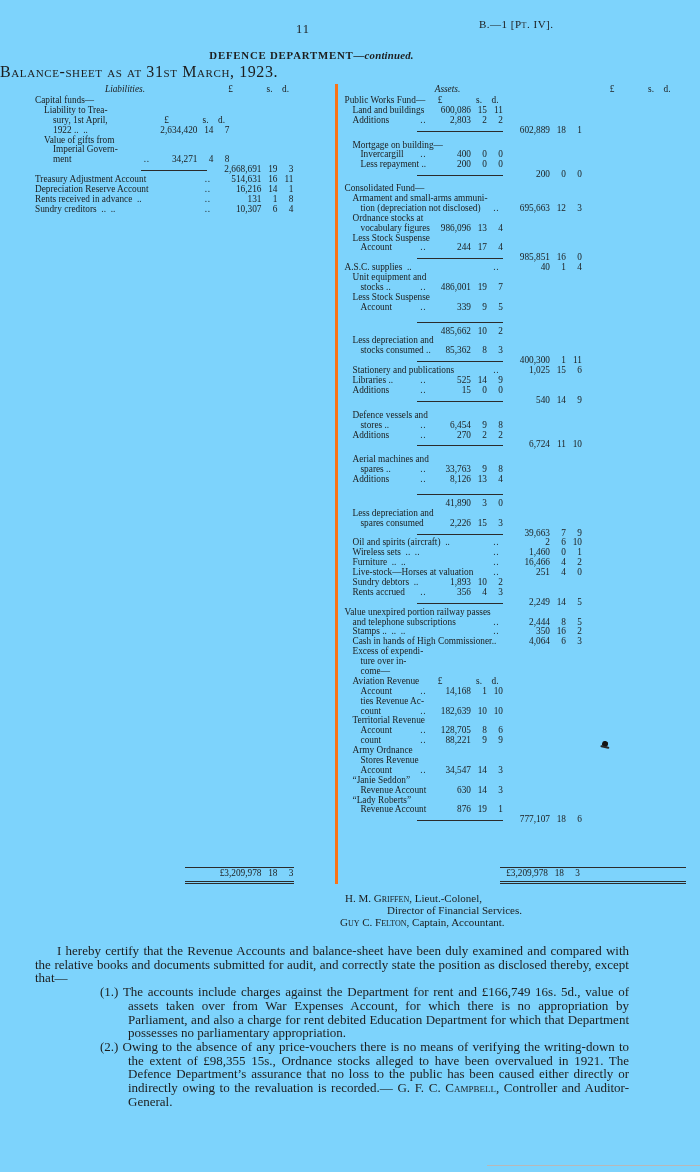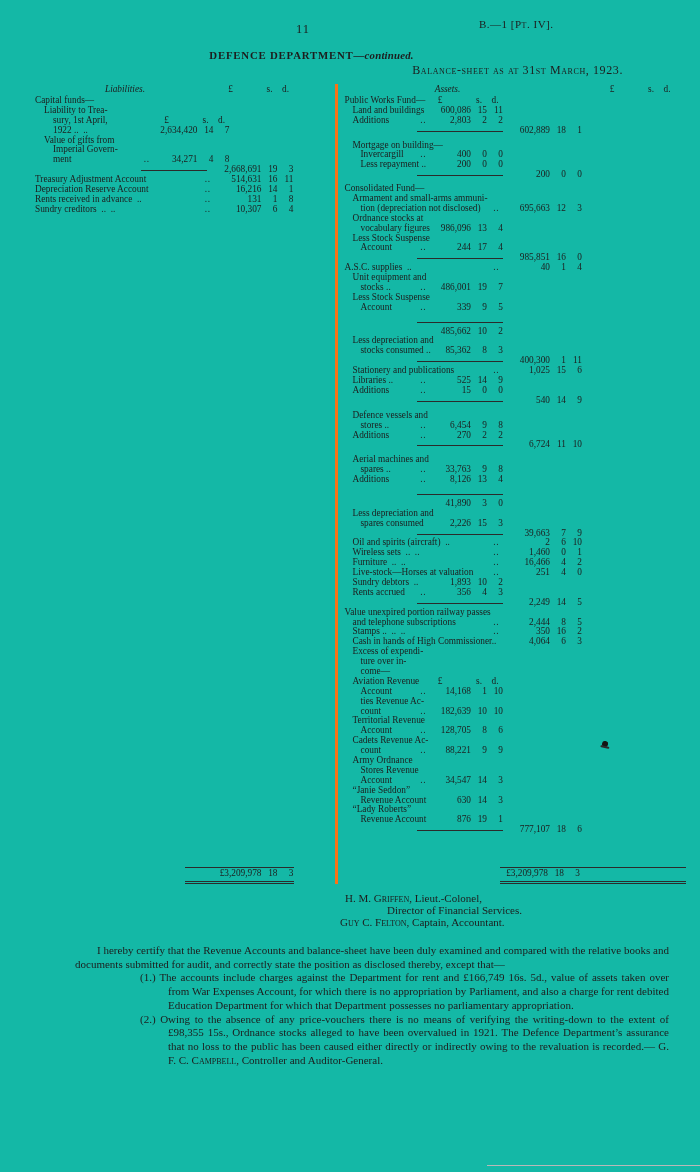--- a/index.html
+++ b/index.html
@@ -1,30 +1,30 @@
 <!DOCTYPE html>
 <html><head>
 <meta charset="utf-8">
 <style>
   html,body{margin:0;padding:0;background:#e8e8e8;}
   .page{
-    position:relative;width:700px;height:1172px;background:#14b8a6;
+    position:relative;width:700px;height:1172px;background:#7dd3fc;
     font-family:"Liberation Serif","DejaVu Serif",serif;color:#1d1d1d;
     overflow:hidden;margin:0 auto;
   }
   
   .pagenum{position:absolute;top:22px;left:288px;width:30px;text-align:center;
     font-size:12.5px;letter-spacing:1px;}
   .edition{position:absolute;top:18px;left:479px;font-size:11px;
     font-variant:small-caps;letter-spacing:0.5px;}
   .title1{position:absolute;top:49px;left:0;width:623px;text-align:center;
     font-size:10.8px;font-weight:bold;letter-spacing:0.8px;}
   .title1 .cont{font-style:italic;letter-spacing:0.2px;}
-  .title2{position:absolute;top:63px;left:0;width:623px;text-align:right;
-    font-size:12px;font-variant:small-caps;letter-spacing:0.6px;}
+  .title2{position:absolute;top:63px;left:0;width:623px;text-align:left;
+    font-size:16px;font-variant:small-caps;letter-spacing:0.6px;}
   
   .sheet{position:absolute;top:84px;left:35px;width:646px;height:800px;display:flex;
     font-size:9.3px;gap:40px;}
   .col{position:relative;}
   .col-left{width:278px;}
   .col-right{width:368px;border-left:3px solid #f97316;}
   .bs-header{position:relative;height:11px;line-height:11px;margin-bottom:1px;}
   .bs-heading{position:absolute;top:0;font-style:italic;text-align:center;}
   .col-left .bs-heading{left:25px;width:130px;}
   .col-right .bs-heading{left:60px;width:100px;}
@@ -66,21 +66,21 @@
   .col-right .total-wrap .grp{right:106px;}
   .total-wrap .grp .p{width:72px;}
   
   .sig{position:absolute;font-size:11px;white-space:nowrap;}
   .sig .nm{font-variant:small-caps;}
   .sig1{top:892px;left:345px;}
   .sig2{top:904px;left:387px;}
   .sig3{top:916px;left:340px;}
   
   .cert{position:absolute;top:944px;left:35px;width:594px;
-    font-size:11px;line-height:13.7px;text-align:justify;margin-left:40px;}
+    font-size:13px;line-height:13.7px;text-align:justify;}
   .cert-intro{text-indent:22px;}
   .cert-item{padding-left:93px;text-indent:-28px;}
   .cert-item .nm{font-variant:small-caps;}
   
   .blot{position:absolute;top:741px;left:602px;width:6px;height:6px;background:#141414;
     border-radius:55% 45% 50% 60%;transform:rotate(12deg);}
   .blot::after{content:"";position:absolute;top:5px;left:-1px;width:9px;height:2px;
     background:#2a2a2a;border-radius:1px;}
   .edge-line{position:absolute;top:1165px;left:487px;width:213px;height:1px;background:#b8b8b8;}
 </style>
@@ -432,21 +432,20 @@
             <span class="p">182,639</span>
             <span class="s">10</span>
             <span class="d">10</span>
           </span></div>
         <div class="bs-row line"><span class="lbl ind1">Territorial Revenue</span></div>
         <div class="bs-row line"><span class="lbl ind2">Account</span><span class="mid to-inner">..</span><span class="grp inner">
             <span class="p">128,705</span>
             <span class="s">8</span>
             <span class="d">6</span>
           </span></div>
-        <div class="bs-row line"><span class="lbl ind1">Cadets Revenue Ac-</span></div>
         <div class="bs-row line"><span class="lbl ind2">count</span><span class="mid to-inner">..</span><span class="grp inner">
             <span class="p">88,221</span>
             <span class="s">9</span>
             <span class="d">9</span>
           </span></div>
         <div class="bs-row line"><span class="lbl ind1">Army Ordnance</span></div>
         <div class="bs-row line"><span class="lbl ind2">Stores Revenue</span></div>
         <div class="bs-row line"><span class="lbl ind2">Account</span><span class="mid to-inner">..</span><span class="grp inner">
             <span class="p">34,547</span>
             <span class="s">14</span>

